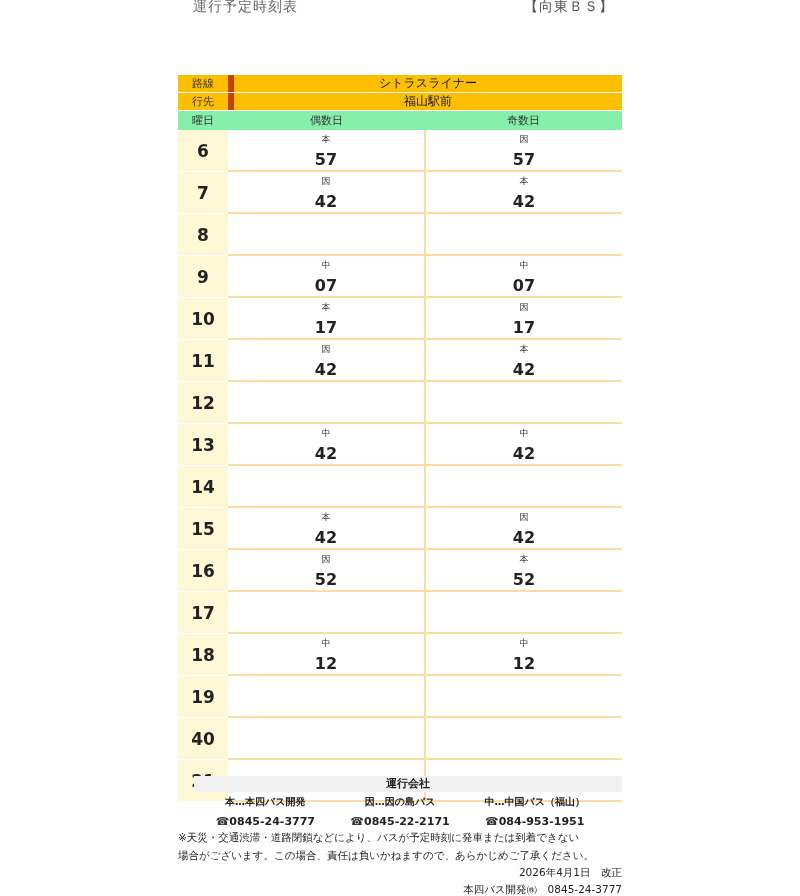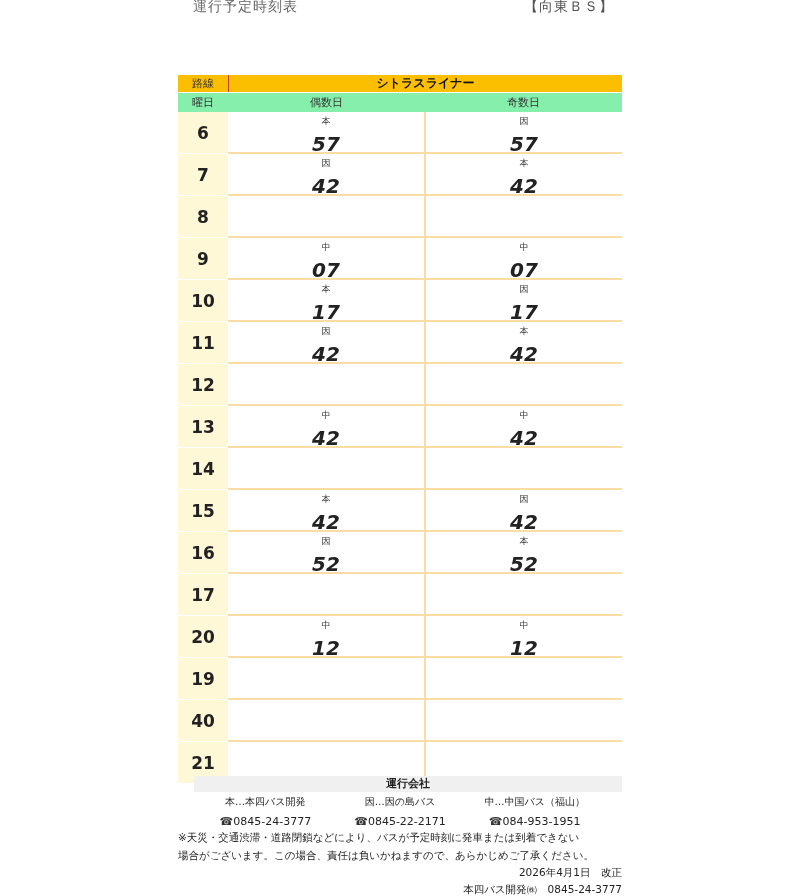--- a/index.html
+++ b/index.html
@@ -2,52 +2,56 @@
 <html><head>
 <meta charset="utf-8">
 <style>
   html,body{margin:0;padding:0;background:#ffffff;}
   body{width:800px;height:896px;position:relative;font-family:"DejaVu Sans","Liberation Sans",sans-serif;color:#222;overflow:hidden;}
   .title{position:absolute;left:193px;top:-2px;font-size:14px;color:#666;letter-spacing:1px;}
   .stop{position:absolute;right:186px;top:-2px;font-size:14px;color:#555;letter-spacing:1px;}
   .tbl{position:absolute;left:178px;top:32px;width:444px;margin-top:43px;}
   .hrow{display:flex;height:17px;line-height:17px;font-size:11px;border-bottom:1px solid #fff;}
   .hrow .k{width:50px;text-align:center;color:#333;}
-  .hrow .v{flex:1;text-align:center;font-weight:bold;font-size:12px;color:#111;border-left:1px solid #c2410c;}
+  .hrow .v{flex:1;text-align:center;font-weight:normal;font-size:12px;color:#111;border-left:6px solid #c2410c;}
   .y{background:#fbbf00;}
   .dayrow{display:flex;height:19px;line-height:19px;font-size:11px;background:#86efac;}
   .dayrow .k{width:50px;text-align:center;color:#333;}
   .dayrow .c{flex:1;text-align:center;color:#333;}
   .row{display:flex;height:42px;}
   .hr{width:50px;background:#fff8d6;font-weight:bold;font-size:17px;display:flex;align-items:center;justify-content:center;color:#222;border-bottom:1px solid #fff;}
   .cell{flex:1;border-bottom:2px solid #fcdca5;position:relative;text-align:center;}
   .cell.even{border-right:2px solid #fcdca5;}
   .cell .co{position:absolute;left:0;right:0;top:3px;font-size:9px;color:#333;}
-  .cell .mn{position:absolute;left:0;right:0;top:20px;font-size:20px;font-weight:bold;color:#222;font-style:italic;}
+  .cell .mn{position:absolute;left:0;right:0;top:20px;font-size:16px;font-weight:bold;color:#222;}
   .ops{position:absolute;left:178px;top:776px;width:444px;}
   .ops-h{background:#f0f0f0;text-align:center;font-weight:bold;font-size:11px;height:16px;line-height:16px;margin-left:16px;}
-  .ops-grid{display:flex;justify-content:space-around;font-size:10px;font-weight:normal;padding:3px 20px 0 20px;}
+  .ops-grid{display:flex;justify-content:space-around;font-size:10px;font-weight:bold;padding:3px 20px 0 20px;}
   .ops-col{text-align:center;width:140px;}
   .ops-col .ph{margin-top:6px;font-size:11px;}
   .note{position:absolute;left:178px;top:828px;font-size:10.5px;line-height:18px;color:#222;width:444px;}
   .date{position:absolute;right:178px;top:866px;font-size:10.5px;}
   .company{position:absolute;right:178px;top:883px;font-size:10.5px;}
   .phone-icon{display:inline-block;color:#333;font-size:11px;}
 </style>
 </head>
 <body>
 
 <div class="title">運行予定時刻表</div>
 <div class="stop">【向東ＢＳ】</div>
 
 <div class="tbl">
   <div class="hrow y">
     <div class="k">路線</div>
     <div class="v">シトラスライナー</div>
   </div>
+  <div class="hrow y">
+    <div class="k">行先</div>
+    <div class="v">福山駅前</div>
+  </div>
   <div class="dayrow">
     <div class="k">曜日</div>
     <div class="c">偶数日</div>
     <div class="c">奇数日</div>
   </div>
   <div id="rows">
       <div class="row">
         <div class="hr">6</div>
         <div class="cell even">
           <div class="co">本</div>
@@ -173,21 +177,21 @@
         <div class="cell even">
           <div class="co"></div>
           <div class="mn"></div>
         </div>
         <div class="cell odd">
           <div class="co"></div>
           <div class="mn"></div>
         </div>
       </div>
       <div class="row">
-        <div class="hr">20</div>
+        <div class="hr">18</div>
         <div class="cell even">
           <div class="co">中</div>
           <div class="mn">12</div>
         </div>
         <div class="cell odd">
           <div class="co">中</div>
           <div class="mn">12</div>
         </div>
       </div>
       <div class="row">

